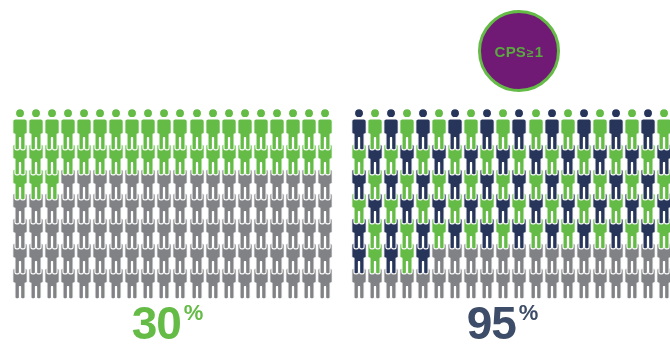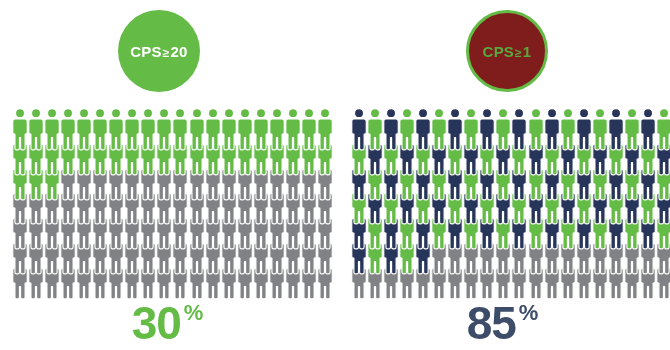--- a/index.html
+++ b/index.html
@@ -20,21 +20,21 @@
   
   .badge{
     position:absolute;
     width:82px;height:82px;
     border-radius:50%;
     display:flex;align-items:center;justify-content:center;
     box-sizing:border-box;
     top:10px;
   }
   .badge.solid{background:#64bb46;border:none;left:118px;}
-  .badge.hollow{background:#7f1d1d;border:3px solid #64bb46;left:131px;}
+  .badge.hollow{background:#701a75;border:3px solid #64bb46;left:143px;}
   .badge-label{
     font-size:15px;font-weight:bold;letter-spacing:.2px;
     white-space:nowrap;line-height:1;
   }
   .badge.solid .badge-label{color:#ffffff;}
   .badge.hollow .badge-label{color:#5aa83f;}
   .badge-label .op{font-size:12px;font-weight:bold;padding:0 1px;}
 
   
   .picto{
@@ -87,25 +87,20 @@
   .pct.green .num,.pct.green .sym{color:#64bb46;}
   .pct.navy  .num,.pct.navy  .sym{color:#3d4c68;}
 </style>
 </head>
 <body>
 
 <div class="canvas">
 
   <div class="panel left">
 
-    <div class="badge solid">
-      <span class="badge-label">
-        <span>CPS</span><span class="op">≥</span><span>20</span>
-      </span>
-    </div>
 
     <div class="picto left" id="picto-left">
         <div class="prow r0"><span class="fig"><svg viewBox="0 0 22 60" xmlns="http://www.w3.org/2000/svg">
               <g fill="#64bb46" stroke="#ffffff" stroke-width="1.6" stroke-linejoin="round">
                 <circle cx="11" cy="7.2" r="6.3"></circle>
                 <path d="M4.2 15.4h13.6c2.0 0 3.3 1.4 3.3 3.3v15.6c0 1.3-.9 2.2-2.1 2.2h-.9v19.6c0 1.4-1.0 2.4-2.4 2.4h-1.6c-1.3 0-2.3-1.0-2.3-2.4V41.4h-1.6v14.7c0 1.4-1.0 2.4-2.3 2.4H6.3c-1.4 0-2.4-1.0-2.4-2.4V36.5H3c-1.2 0-2.1-.9-2.1-2.2V18.7c0-1.9 1.3-3.3 3.3-3.3z"></path>
               </g>
             </svg></span><span class="fig"><svg viewBox="0 0 22 60" xmlns="http://www.w3.org/2000/svg">
               <g fill="#64bb46" stroke="#ffffff" stroke-width="1.6" stroke-linejoin="round">
                 <circle cx="11" cy="7.2" r="6.3"></circle>
@@ -1527,17 +1522,17 @@
               </g>
             </svg></span><span class="fig"><svg viewBox="0 0 22 60" xmlns="http://www.w3.org/2000/svg">
               <g fill="#808285" stroke="#ffffff" stroke-width="1.6" stroke-linejoin="round">
                 <circle cx="11" cy="7.2" r="6.3"></circle>
                 <path d="M4.2 15.4h13.6c2.0 0 3.3 1.4 3.3 3.3v15.6c0 1.3-.9 2.2-2.1 2.2h-.9v19.6c0 1.4-1.0 2.4-2.4 2.4h-1.6c-1.3 0-2.3-1.0-2.3-2.4V41.4h-1.6v14.7c0 1.4-1.0 2.4-2.3 2.4H6.3c-1.4 0-2.4-1.0-2.4-2.4V36.5H3c-1.2 0-2.1-.9-2.1-2.2V18.7c0-1.9 1.3-3.3 3.3-3.3z"></path>
               </g>
             </svg></span></div>
       </div>
 
     <div class="pct navy">
-      <span class="num">85</span><span class="sym">%</span>
+      <span class="num">95</span><span class="sym">%</span>
     </div>
   </div>
 
 </div>
 
 </body></html>

